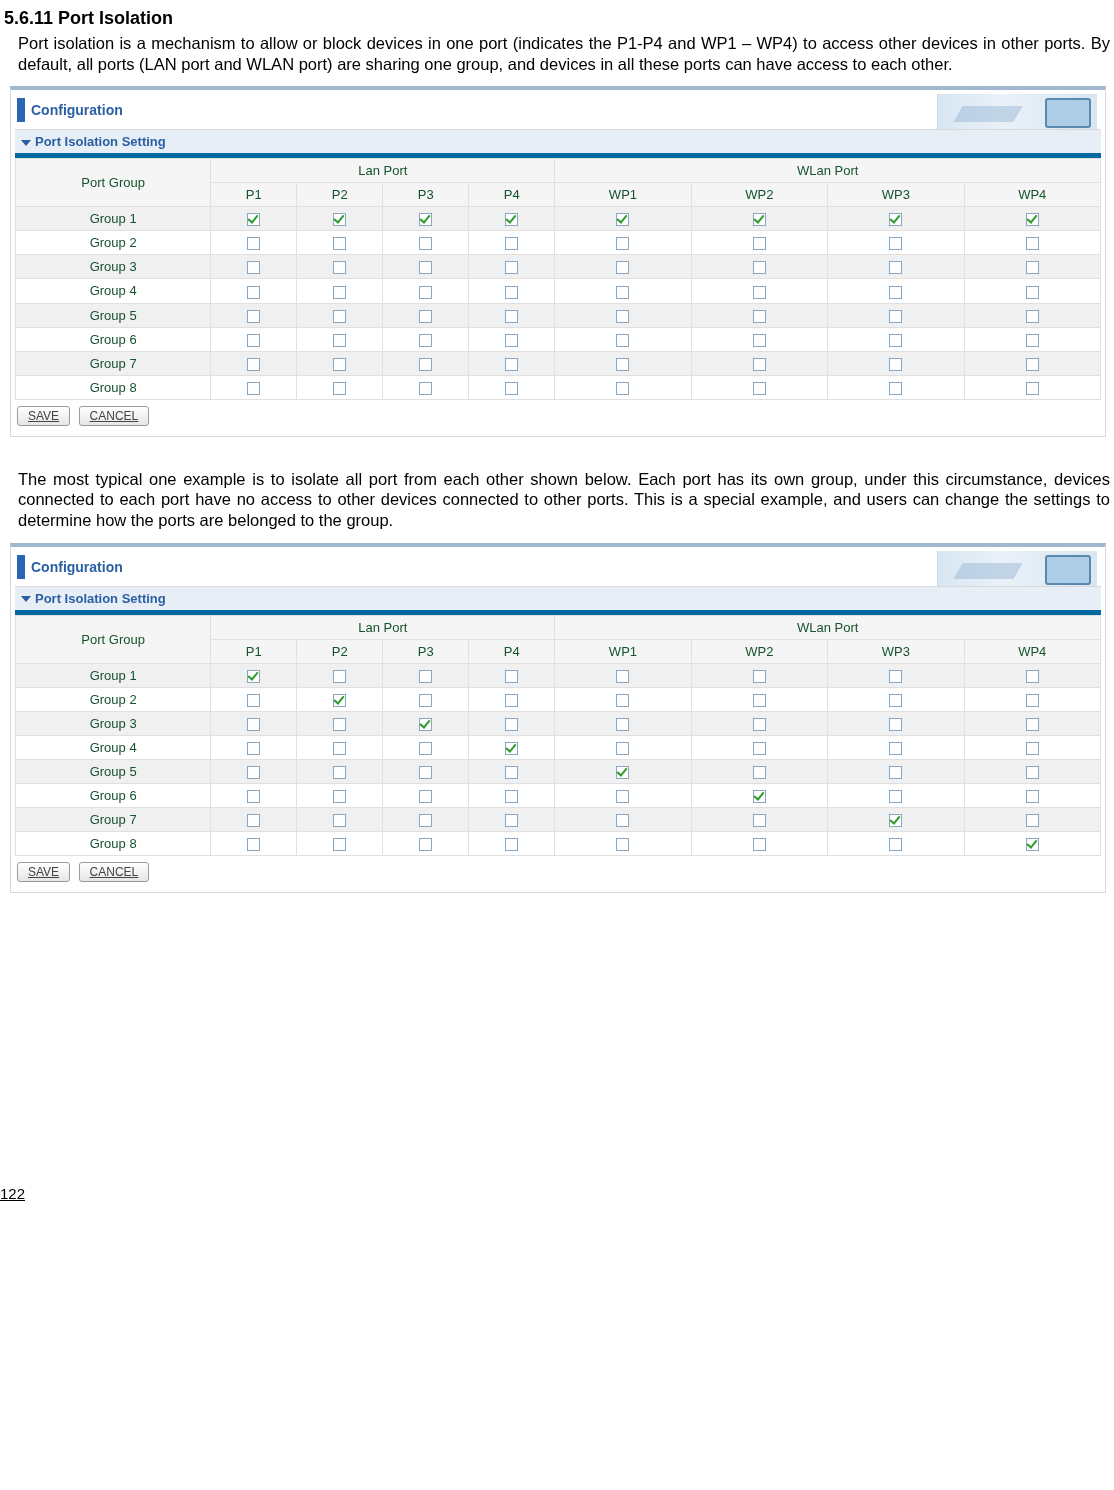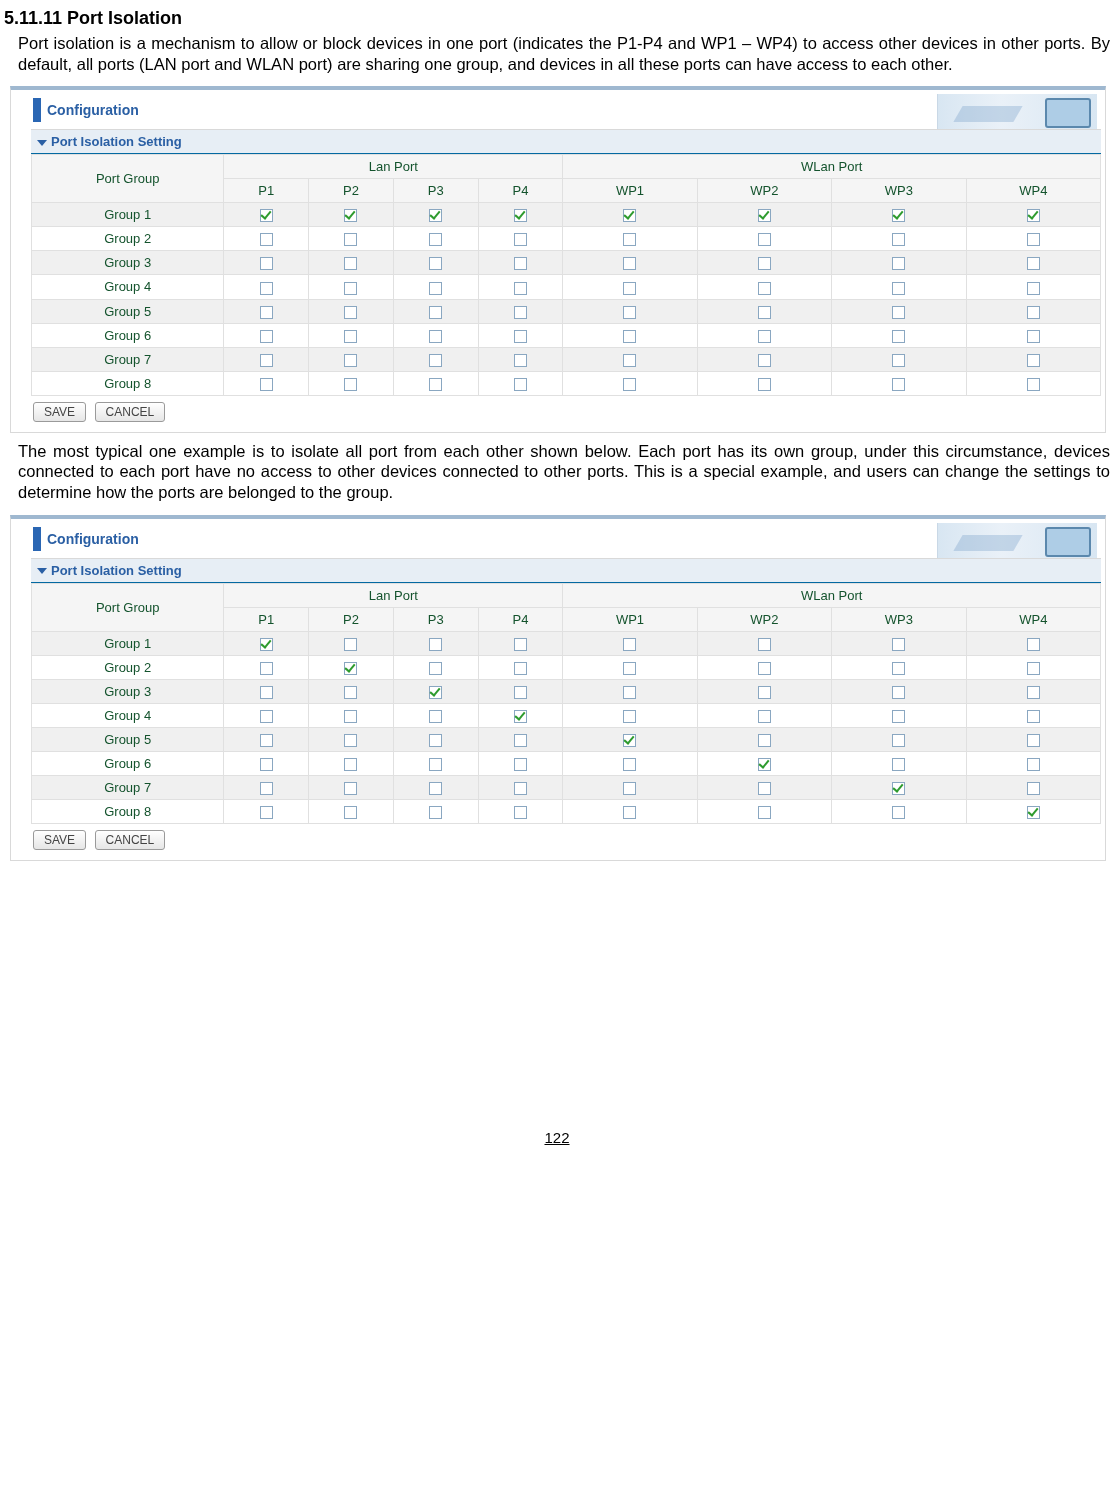--- a/index.html
+++ b/index.html
@@ -15,26 +15,26 @@
     font-weight: bold;
     padding: 0 4px 4px 4px;
   }
   .bodytext {
     font-size: 16.5px;
     line-height: 1.25;
     text-align: justify;
     padding: 0 4px 12px 18px;
   }
   .panel {
-    margin: 0 8px 8px 10px;
+    margin: 0 8px 32px 10px;
     border: 1px solid #d9d9d9;
     border-top-width: 4px;
     border-top-color: #9fb8d0;
     background: #fff;
-    padding: 4px 4px 10px 20px;
+    padding: 4px 4px 10px 4px;
   }
   .conf-bar {
     height: 36px;
     border-bottom: 1px solid #d9d9d9;
     position: relative;
     background: #fff;
     overflow: hidden;
   }
   .conf-tab {
     position: absolute;
@@ -77,21 +77,21 @@
     width:60px; height:16px;
     background: rgba(120,160,200,.35);
     transform: skewX(-30deg);
   }
   .section-hdr {
     background: #e7eef5;
     color: #2a5fa4;
     font-size: 13px;
     font-weight: bold;
     padding: 4px 6px;
-    border-bottom: 1px solid #0369a1;
+    border-bottom: 5px solid #0369a1;
     position: relative;
   }
   .section-hdr::before {
     content: "";
     display: inline-block;
     width: 0; height: 0;
     border-left: 5px solid transparent;
     border-right: 5px solid transparent;
     border-top: 6px solid #2a5fa4;
     margin-right: 4px;
@@ -135,33 +135,33 @@
   .btn {
     display: inline-block;
     background: linear-gradient(#ffffff, #e6e6e6);
     border: 1px solid #9a9a9a;
     border-radius: 3px;
     padding: 2px 10px;
     font-size: 12px;
     color: #444;
     margin-right: 4px;
     cursor: pointer;
+    text-decoration: underline;
   }
   .pagenum {
-    text-align: center;
     font-size: 15px;
     padding-top: 260px;
     padding-bottom: 20px;
     text-decoration: underline;
   }
 </style>
 </head>
 <body>
 
-<div class="heading">5.11.11 Port Isolation</div>
+<div class="heading">5.6.11 Port Isolation</div>
 <div class="bodytext">Port isolation is a mechanism to allow or block devices in one port (indicates the P1-P4 and WP1 – WP4) to access other devices in other ports. By default, all ports (LAN port and WLAN port) are sharing one group, and devices in all these ports can have access to each other.</div>
 
 <div class="panel">
   <div class="conf-bar">
     <div class="conf-tab"></div>
     <div class="conf-label">Configuration</div>
     <div class="conf-art"></div>
   </div>
   <div class="section-hdr">Port Isolation Setting</div>
   <table class="grid">

